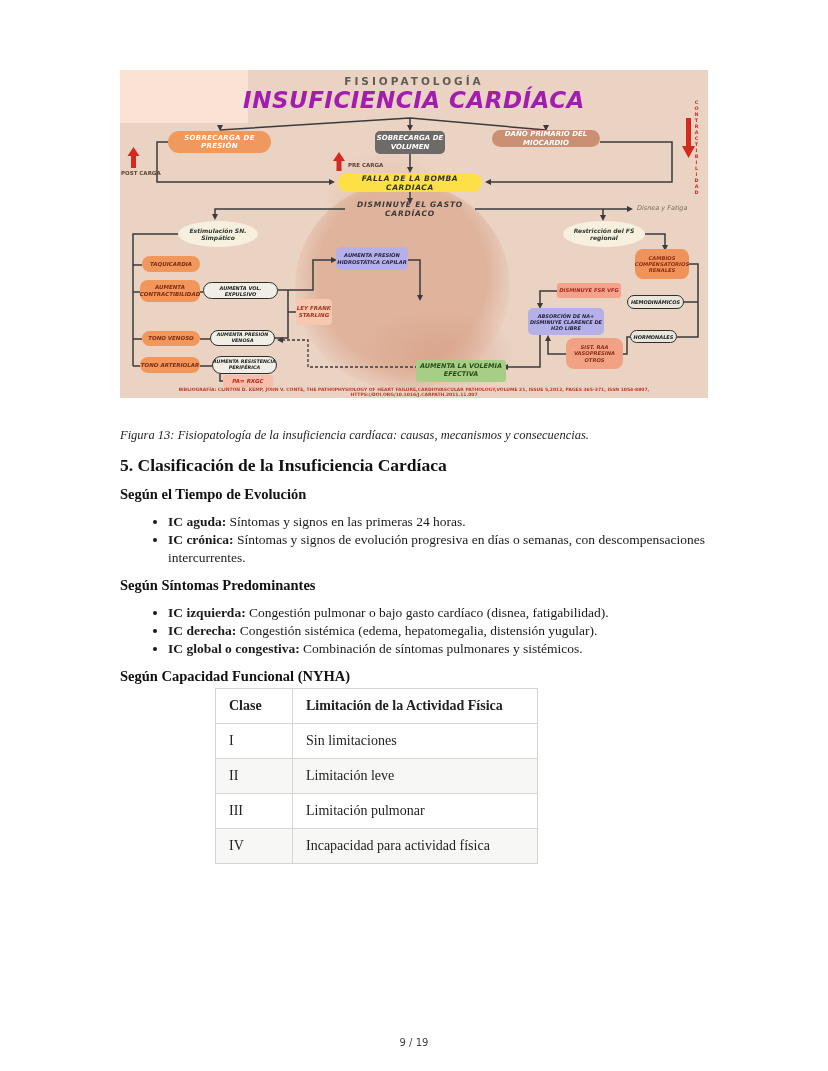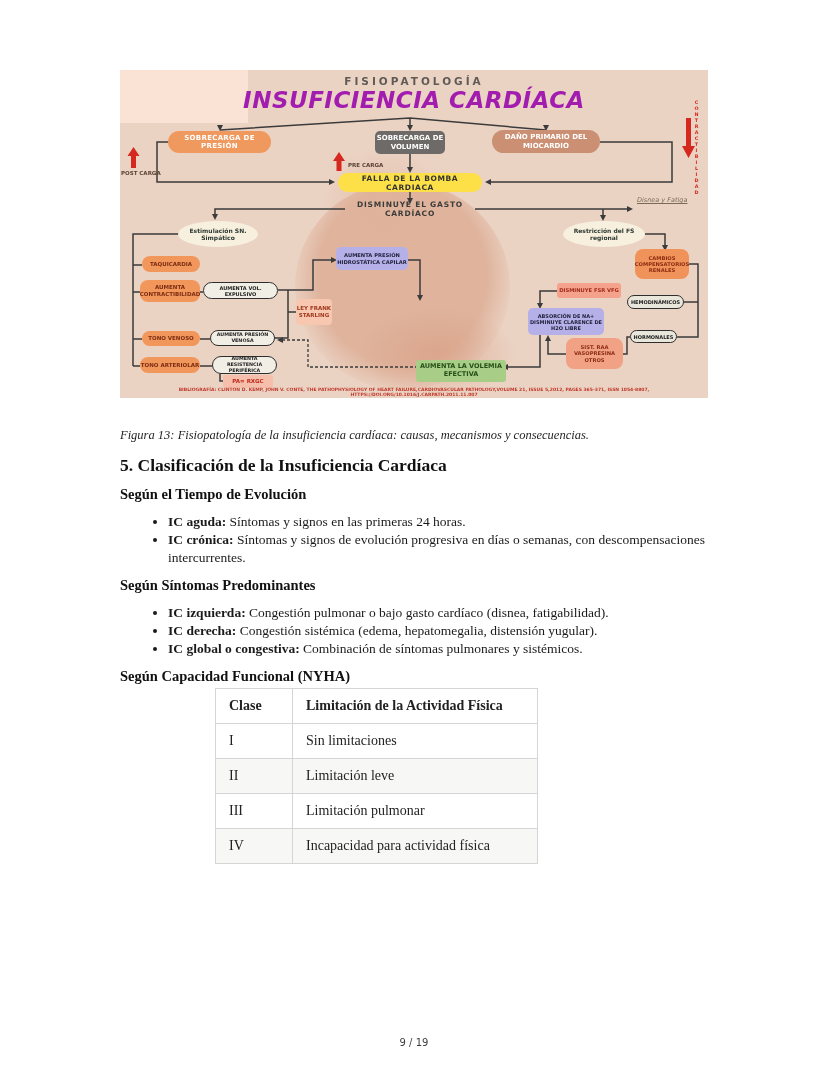--- a/index.html
+++ b/index.html
@@ -15,26 +15,26 @@
          background:radial-gradient(ellipse, #d9a086 0%, rgba(217,160,134,0) 70%);opacity:.7;}
   .blob3{left:200px;top:75px;width:130px;height:125px;
          background:radial-gradient(ellipse, #e0b49b 0%, rgba(224,180,155,0) 70%);opacity:.7;}
   .fig-lightrect{position:absolute;left:0;top:0;width:128px;height:53px;background:#fae3d5;}
   .fig-kicker{position:absolute;left:0;top:5px;width:100%;text-align:center;
               font-size:10.5px;font-weight:bold;letter-spacing:3px;color:#5f5a56;}
   .fig-title{position:absolute;left:0;top:17px;width:100%;text-align:center;
              font-size:23px;font-weight:800;letter-spacing:.5px;color:#a21caf;font-style:italic;}
   .fig-svg{position:absolute;left:0;top:0;}
   .node{position:absolute;display:flex;align-items:center;justify-content:center;
-        text-align:center;font-weight:bold;box-sizing:border-box;line-height:1.2;}
+        text-align:center;font-weight:bold;box-sizing:border-box;line-height:1.2;font-style:italic;}
   .n-presion{left:48px;top:61px;width:103px;height:22px;background:#ef995e;border-radius:11px;
              color:#fff;font-size:7px;letter-spacing:.3px;}
   .n-volumen{left:255px;top:61px;width:70px;height:23px;background:#6e6a67;border-radius:5px;
              color:#fff;font-size:7px;}
-  .n-dano{left:372px;top:60px;width:108px;height:23px;background:#cb8f73;border-radius:12px;
+  .n-dano{left:372px;top:60px;width:108px;height:17px;background:#cb8f73;border-radius:12px;
           color:#fff;font-size:7px;}
   .n-falla{left:218px;top:103px;width:144px;height:19px;background:#fde047;border-radius:10px;
            color:#333;font-size:7.5px;letter-spacing:.6px;}
   .n-gasto{left:215px;top:133px;width:150px;height:11px;color:#3a3a3a;font-size:7.5px;letter-spacing:.8px;}
   .ellipse{background:#f7f0df;border-radius:50%;color:#2e3a33;font-size:6px;line-height:1.25;}
   .n-estimulacion{left:58px;top:151px;width:80px;height:26px;}
   .n-restriccion{left:443px;top:151px;width:82px;height:26px;}
   .orangebox{background:#f2975c;border-radius:8px;color:#7c2c12;font-size:5.5px;}
   .n-taquicardia{left:22px;top:186px;width:58px;height:16px;}
   .n-contractibilidad{left:20px;top:210px;width:60px;height:22px;}
@@ -59,21 +59,21 @@
          color:#a02c1c;font-size:5.2px;}
   .graypill{background:#e9e6db;border:1.5px solid #2e2e2e;border-radius:8px;color:#222;font-size:5px;}
   .n-hemodinamicos{left:507px;top:225px;width:57px;height:14px;}
   .n-hormonales{left:510px;top:260px;width:47px;height:13px;}
   .n-absorcion{left:408px;top:238px;width:76px;height:27px;font-size:5px;}
   .n-sistraa{left:446px;top:268px;width:57px;height:31px;background:#f1a285;border-radius:8px;
              color:#8c2c12;font-size:5.2px;}
   .fig-label{position:absolute;font-size:5.5px;font-weight:bold;color:#5c4334;}
   .l-postcarga{left:1px;top:100px;}
   .l-precarga{left:228px;top:92px;}
-  .l-disnea{left:517px;top:126px;font-size:6.5px;font-style:italic;color:#7a6a55;font-weight:normal;text-decoration:underline;}
+  .l-disnea{left:517px;top:134px;font-size:6.5px;font-style:italic;color:#7a6a55;font-weight:normal;}
   .l-vertical{position:absolute;left:574px;top:30px;height:90px;
               writing-mode:vertical-rl;text-orientation:upright;
               font-size:4.8px;font-weight:bold;color:#d5281f;letter-spacing:1px;}
   .fig-biblio{position:absolute;left:14px;top:317px;width:560px;text-align:center;
               font-size:4.5px;color:#c0392b;font-weight:bold;}
   
   .caption{position:absolute;left:120px;top:428px;width:588px;
            font-style:italic;font-size:12.5px;color:#1f1f1f;}
   .h2{position:absolute;left:120px;top:455px;width:588px;
       font-size:17.5px;font-weight:bold;color:#111;}

